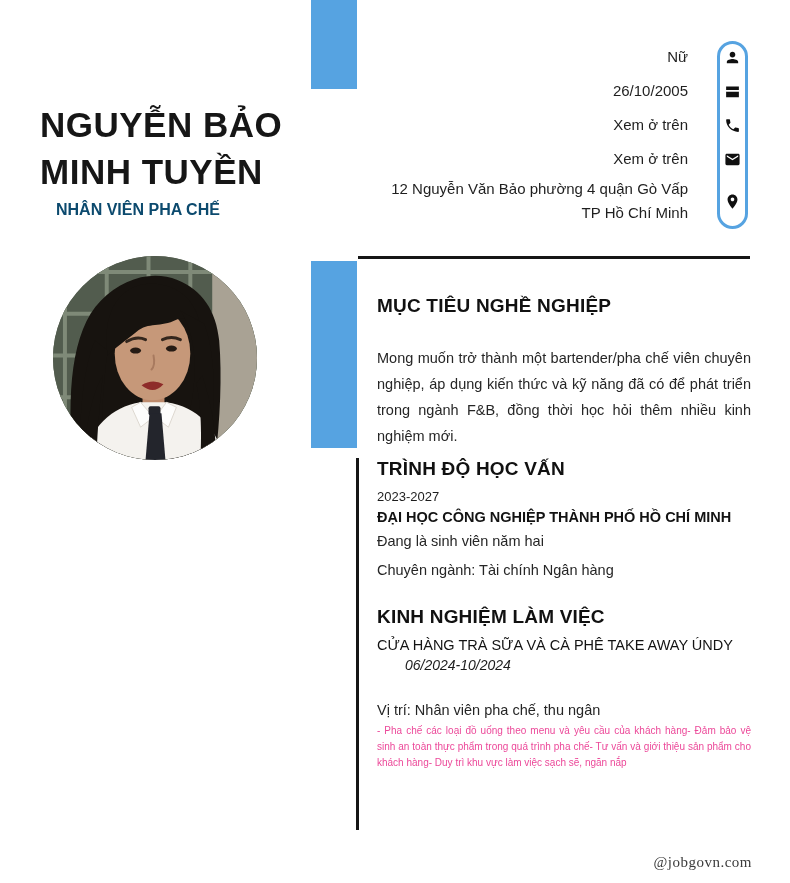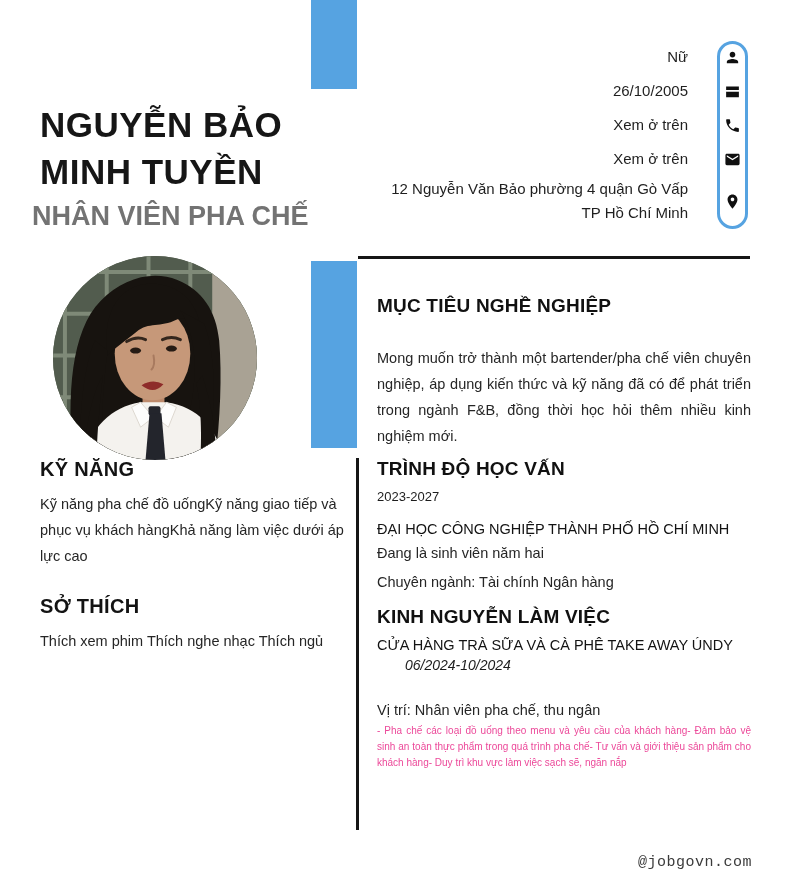--- a/index.html
+++ b/index.html
@@ -17,22 +17,22 @@
   .accent-rect.top { top:0; height:89px; }
   .accent-rect.mid { top:261px; height:187px; }
 
   
   .name-block { position:absolute; left:40px; top:101px; }
   .name-line {
     font-size:35px; font-weight:700; line-height:47px;
     letter-spacing:0.5px; color:#161616; white-space:nowrap;
   }
   .job-title {
-    position:absolute; left:32px; top:201px;
-    font-size:27px; font-weight:700; color:#737373; white-space:nowrap;
+    position:absolute; left:56px; top:201px;
+    font-size:16px; font-weight:700; color:#0c4a6e; white-space:nowrap;
   }
 
   
   .contact { position:absolute; top:40px; right:42px; }
   .contact-row {
     display:flex; justify-content:flex-end; align-items:center;
     min-height:34px;
     gap:19px;
   }
   .contact-row.tall { min-height:50px; }
@@ -71,32 +71,32 @@
   
   .r-block { position:absolute; left:377px; width:374px; }
   .r-h { font-size:19px; font-weight:700; color:#111111; letter-spacing:0.2px; white-space:nowrap; }
   .objective { top:295px; }
   .objective .r-body {
     margin-top:28px; font-size:14.5px; line-height:26px;
     text-align:justify; color:#262626;
   }
   .education { top:458px; }
   .edu-years { margin-top:9px; font-size:13px; color:#1d1d1d; }
-  .edu-school { margin-top:17px; font-size:14.5px; font-weight:400; color:#131313; }
+  .edu-school { margin-top:5px; font-size:14.5px; font-weight:700; color:#131313; }
   .edu-line { font-size:14.5px; line-height:26px; color:#262626; margin-top:3px; }
   .experience { top:606px; }
   .exp-company { margin-top:9px; font-size:14.5px; font-weight:400; color:#131313; }
   .exp-period { margin-top:4px; font-style:italic; font-size:14px; color:#1d1d1d;margin-left:28px; }
   .exp-position { margin-top:24px; font-size:14.5px; line-height:26px; color:#262626; }
   .exp-details { font-size:10px; line-height:16px; text-align:justify; color:#ec4899; }
 
   
   .watermark {
     position:absolute; right:38px; top:854px;
-    font-family:Liberation Mono, monospace;
+    font-family:Liberation Serif, serif;
     font-size:15px; color:#3b3b3b; letter-spacing:0.5px;
   }
 </style>
 </head>
 <body>
 
 <div class="page" style="--accent: #56a3e1;">
 
   <div class="accent-rect top"></div>
   <div class="accent-rect mid"></div>
@@ -187,49 +187,39 @@
       <path d="M30 205 C38 172 58 152 88 147 L114 147 C146 152 164 172 172 205 Z" fill="#f4f2ee"></path>
       <path d="M88 147 L101 162 L88 172 L79 152 Z" fill="#fdfdfc" stroke="#ddd8d0" stroke-width="1"></path>
       <path d="M114 147 L103 162 L116 172 L124 152 Z" fill="#fdfdfc" stroke="#ddd8d0" stroke-width="1"></path>
       <rect x="96" y="151" width="12" height="9" rx="2" fill="#23252c"></rect>
       <path d="M97 158 L109 158 L113 205 L93 205 Z" fill="#23252c"></path>
       <path d="M30 205 C34 170 38 140 50 120 C46 160 44 185 44 205 Z" fill="#17130f"></path>
       <path d="M150 120 C160 150 164 180 164 205 L148 205 C150 175 148 145 144 128 Z" fill="#17130f"></path>
     </svg>
   </div>
 
-  <div class="left-col">
-    <div class="left-sec">
-      <div class="left-h">KỸ NĂNG</div>
-      <div class="left-body">Kỹ năng pha chế đồ uốngKỹ năng giao tiếp và phục vụ khách hàngKhả năng làm việc dưới áp lực cao</div>
-    </div>
-    <div class="left-sec">
-      <div class="left-h">SỞ THÍCH</div>
-      <div class="left-body">Thích xem phim Thích nghe nhạc Thích ngủ</div>
-    </div>
-  </div>
 
   <div class="hr-top"></div>
   <div class="v-rule"></div>
 
   <div class="r-block objective">
     <div class="r-h">MỤC TIÊU NGHỀ NGHIỆP</div>
     <div class="r-body">Mong muốn trở thành một bartender/pha chế viên chuyên nghiệp, áp dụng kiến thức và kỹ năng đã có để phát triển trong ngành F&amp;B, đồng thời học hỏi thêm nhiều kinh nghiệm mới.</div>
   </div>
 
   <div class="r-block education">
     <div class="r-h">TRÌNH ĐỘ HỌC VẤN</div>
     <div class="edu-years">2023-2027</div>
     <div class="edu-school">ĐẠI HỌC CÔNG NGHIỆP THÀNH PHỐ HỒ CHÍ MINH</div>
     <div class="edu-line">Đang là sinh viên năm hai</div>
     <div class="edu-line">Chuyên ngành: Tài chính Ngân hàng</div>
   </div>
 
   <div class="r-block experience">
-    <div class="r-h">KINH NGUYỄN LÀM VIỆC</div>
+    <div class="r-h">KINH NGHIỆM LÀM VIỆC</div>
     <div class="exp-company">CỬA HÀNG TRÀ SỮA VÀ CÀ PHÊ TAKE AWAY ÚNDY</div>
     <div class="exp-period">06/2024-10/2024</div>
     <div class="exp-position">Vị trí: Nhân viên pha chế, thu ngân</div>
     <div class="exp-details">- Pha chế các loại đồ uống theo menu và yêu cầu của khách hàng- Đảm bảo vệ sinh an toàn thực phẩm trong quá trình pha chế- Tư vấn và giới thiệu sản phẩm cho khách hàng- Duy trì khu vực làm việc sạch sẽ, ngăn nắp</div>
   </div>
 
   <div class="watermark">@jobgovn.com</div>
 </div>
 
 </body></html>

